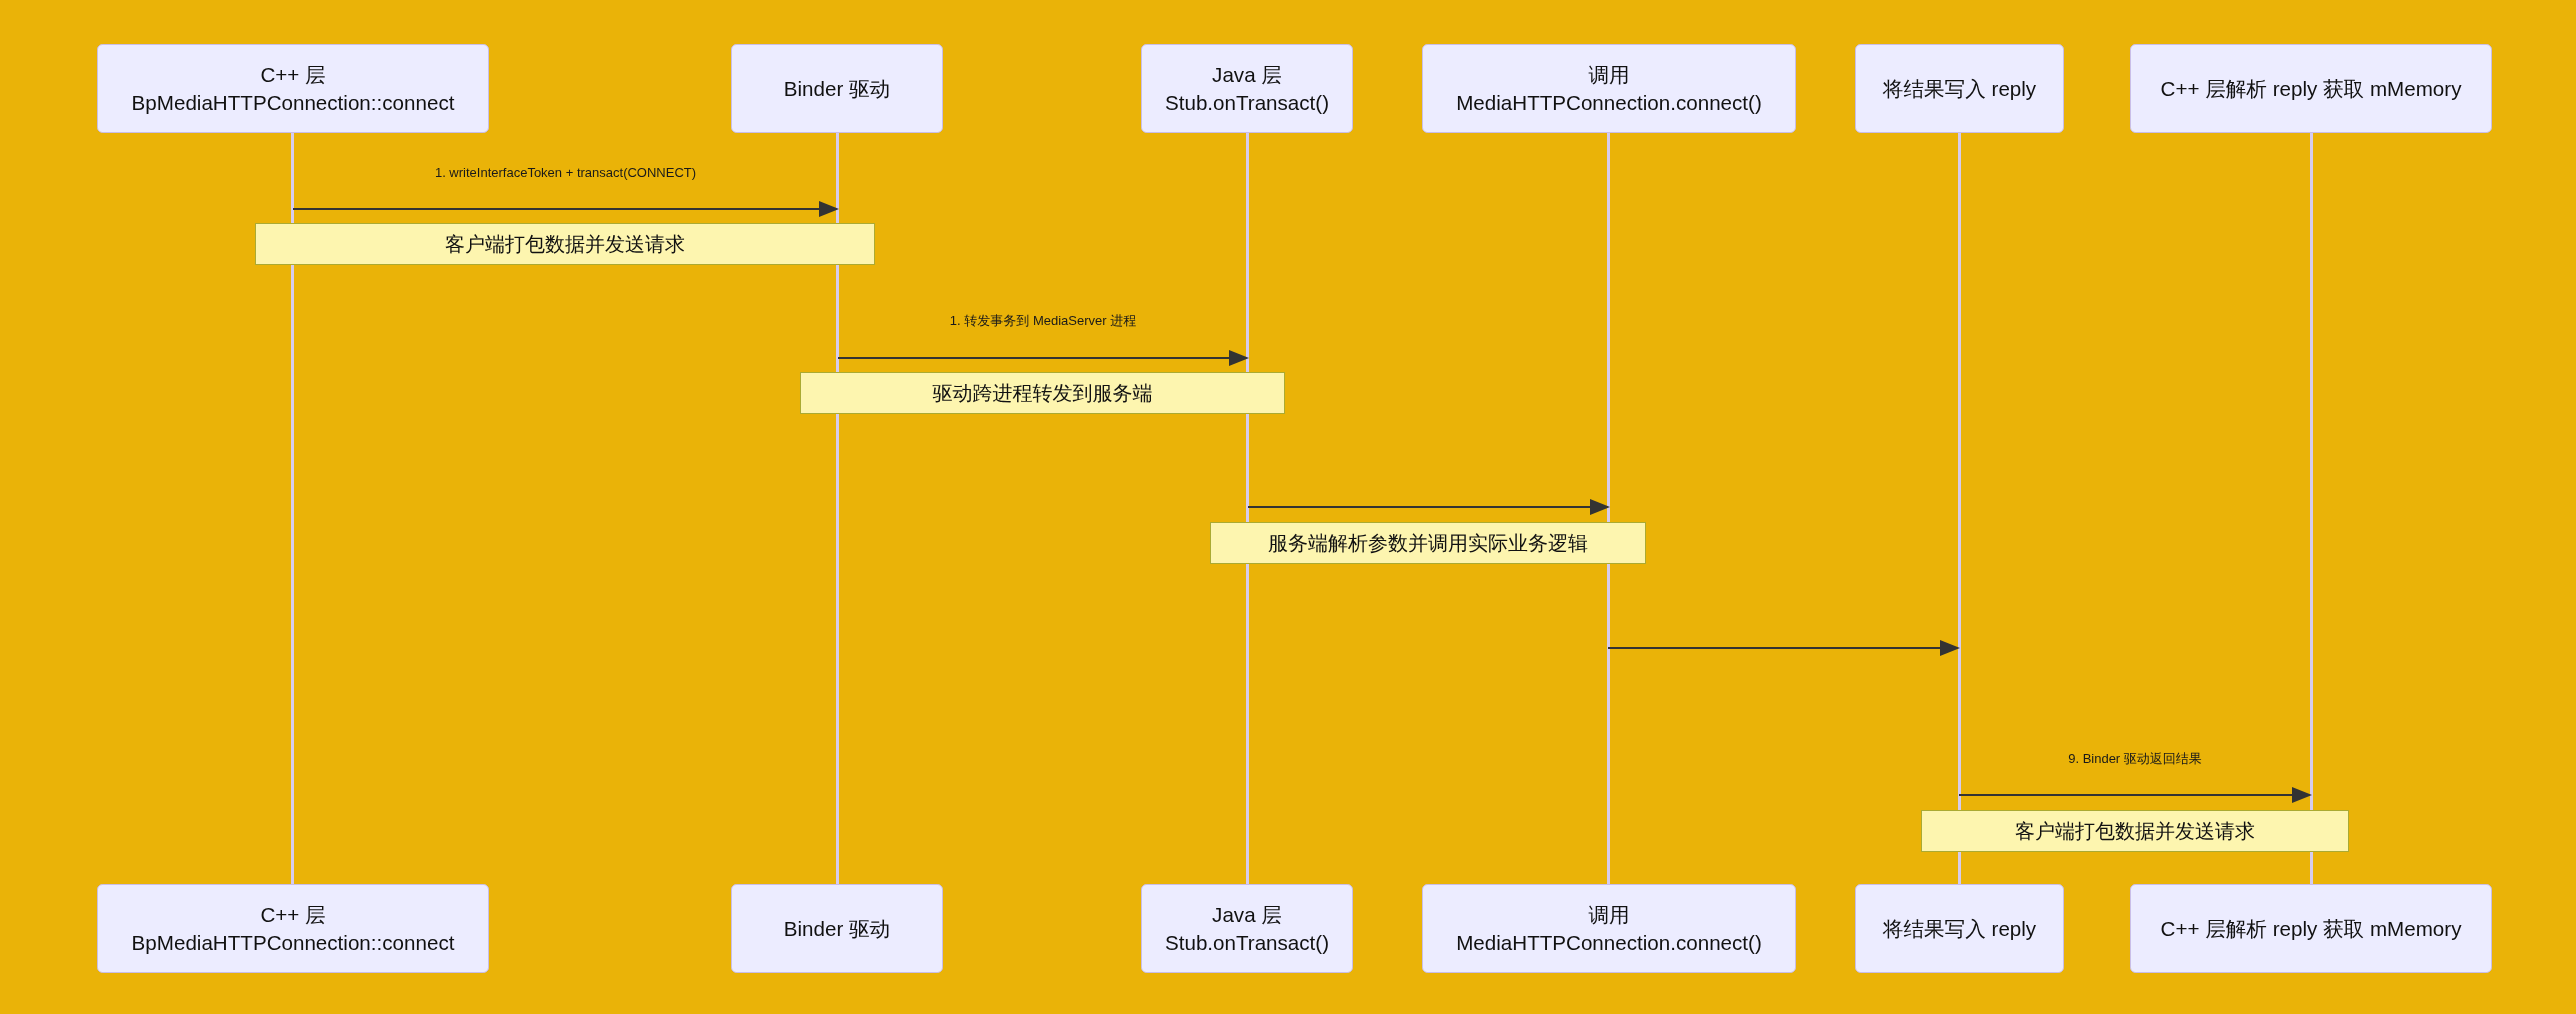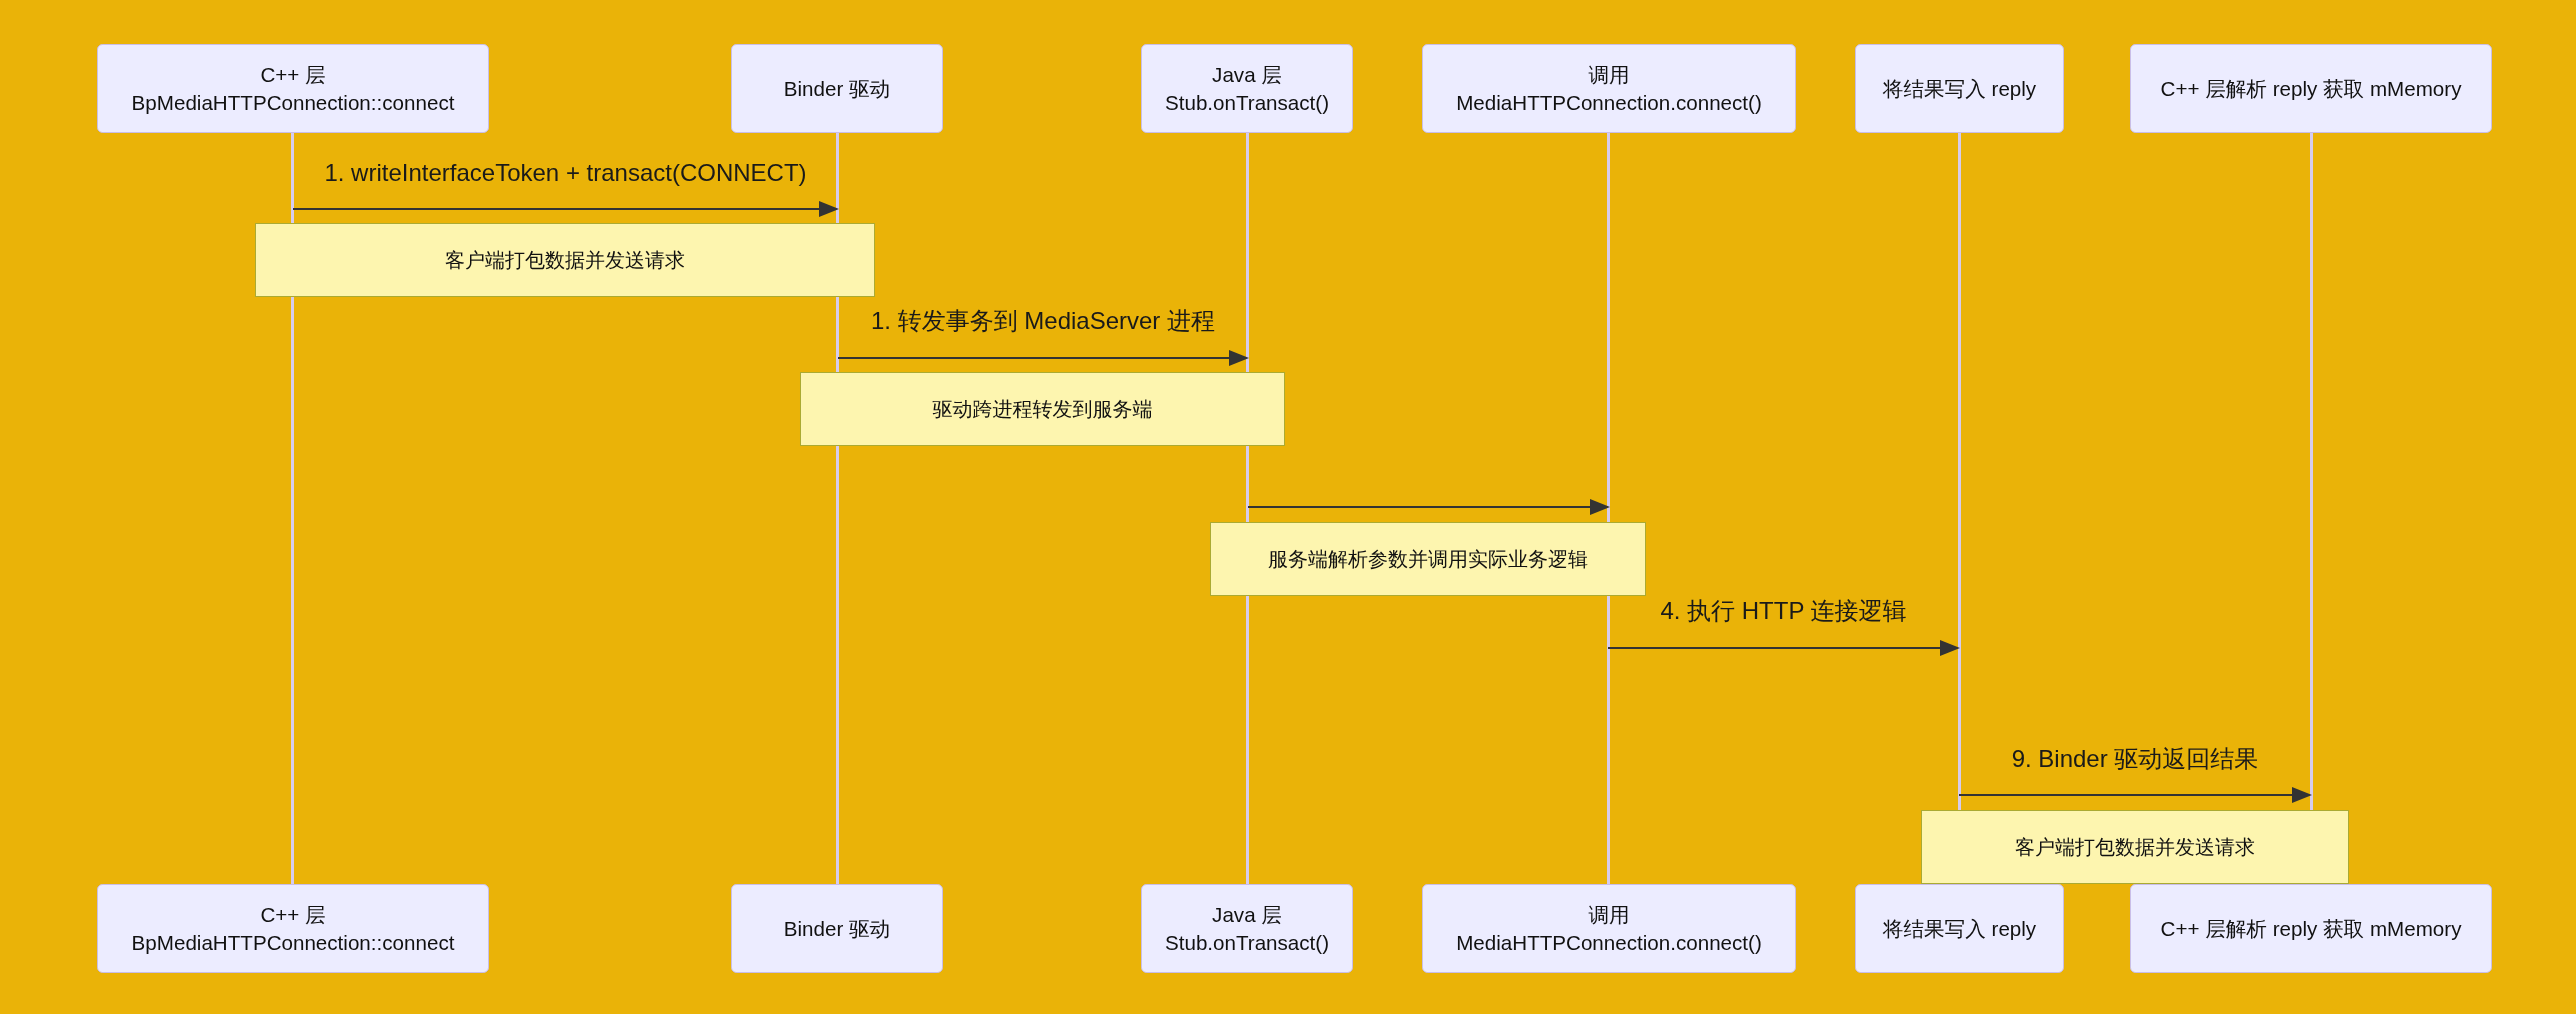--- a/index.html
+++ b/index.html
@@ -36,21 +36,21 @@
     line-height: 27.4px;
     color: #111111;
     white-space: pre-line;
     box-sizing: border-box;
   }
   .actor.top { top: 44px; }
   .actor.bottom { top: 884px; }
   .msg-label {
     position: absolute;
     height: 30px;
-    font-size: 24px;
+    font-size: 13px;
     color: #1a1a1a;
     text-align: center;
     line-height: 30px;
     white-space: nowrap;
   }
   .arrow { position: absolute; height: 0; }
   .arrow-line {
     position: absolute;
     left: 0;
     right: 13.7px;
@@ -63,21 +63,21 @@
     right: -1.4px;
     top: -8.2px;
     width: 0;
     height: 0;
     border-left: 20.6px solid #333333;
     border-top: 8.2px solid transparent;
     border-bottom: 8.2px solid transparent;
   }
   .note {
     position: absolute;
-    height: 74px;
+    height: 42px;
     background: #FDF5AF;
     border: 1.4px solid #AAAA33;
     display: flex;
     align-items: center;
     justify-content: center;
     text-align: center;
     font-size: 20px;
     color: #111111;
     box-sizing: border-box;
     white-space: nowrap;
@@ -118,21 +118,20 @@
     <div class="arrow-head"></div>
   </div>
   <div class="note" style="left:800px;top:372px;width:485px">驱动跨进程转发到服务端</div>
 
   <div class="arrow" style="left:1248px;top:507px;width:361px">
     <div class="arrow-line"></div>
     <div class="arrow-head"></div>
   </div>
   <div class="note" style="left:1210px;top:522px;width:436px">服务端解析参数并调用实际业务逻辑</div>
 
-  <div class="msg-label" style="left:1608px;top:596px;width:351px">4. 执行 HTTP 连接逻辑</div>
   <div class="arrow" style="left:1608px;top:648px;width:351px">
     <div class="arrow-line"></div>
     <div class="arrow-head"></div>
   </div>
 
   <div class="msg-label" style="left:1959px;top:744px;width:352px">9. Binder 驱动返回结果</div>
   <div class="arrow" style="left:1959px;top:795px;width:352px">
     <div class="arrow-line"></div>
     <div class="arrow-head"></div>
   </div>

